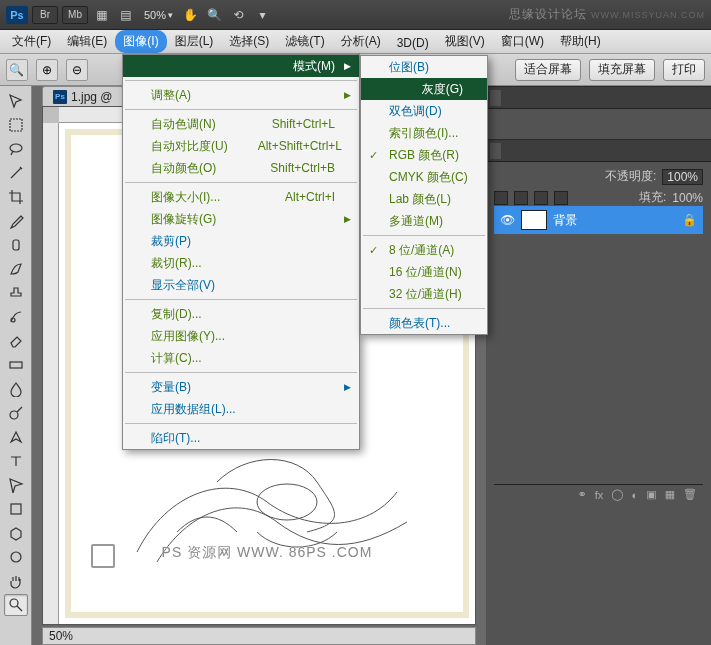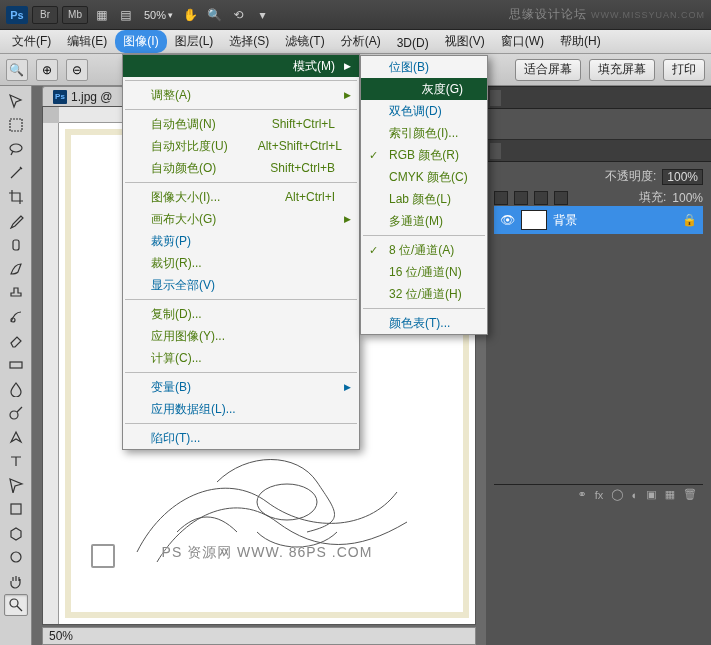--- a/index.html
+++ b/index.html
@@ -344,21 +344,21 @@
   <div class="menu-item">
       <span>自动颜色(O)</span>
       <span class="shortcut">Shift+Ctrl+B</span>
     </div>
   <div class="menu-sep"></div>
   <div class="menu-item">
       <span>图像大小(I)...</span>
       <span class="shortcut">Alt+Ctrl+I</span>
     </div>
   <div class="menu-item">
-      <span>画布大小(G)</span>
+      <span>图像旋转(G)</span>
       <span class="arrow">▶</span>
     </div>
   <div class="menu-item dis">
       <span>裁剪(P)</span>
     </div>
   <div class="menu-item">
       <span>裁切(R)...</span>
     </div>
   <div class="menu-item dis">
       <span>显示全部(V)</span>

